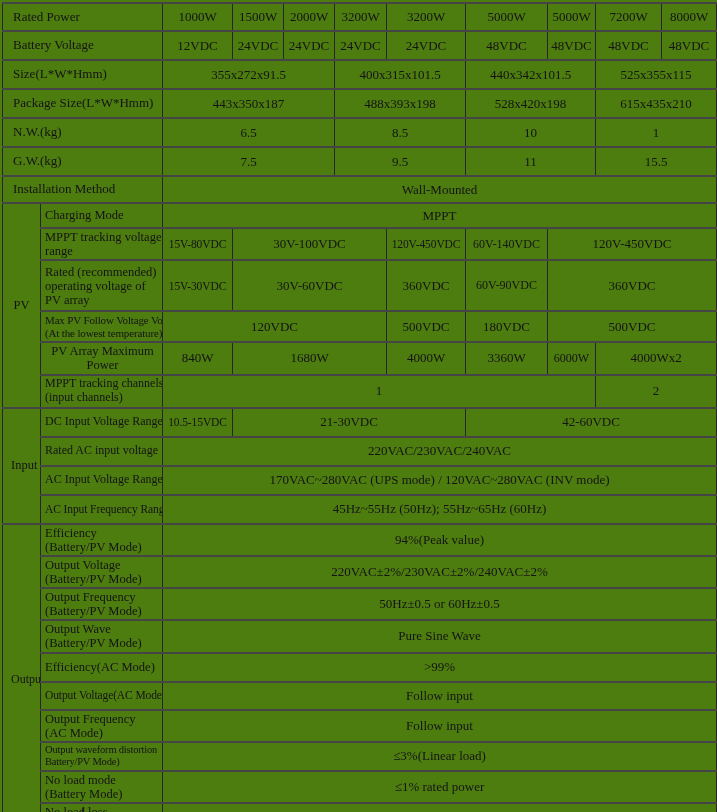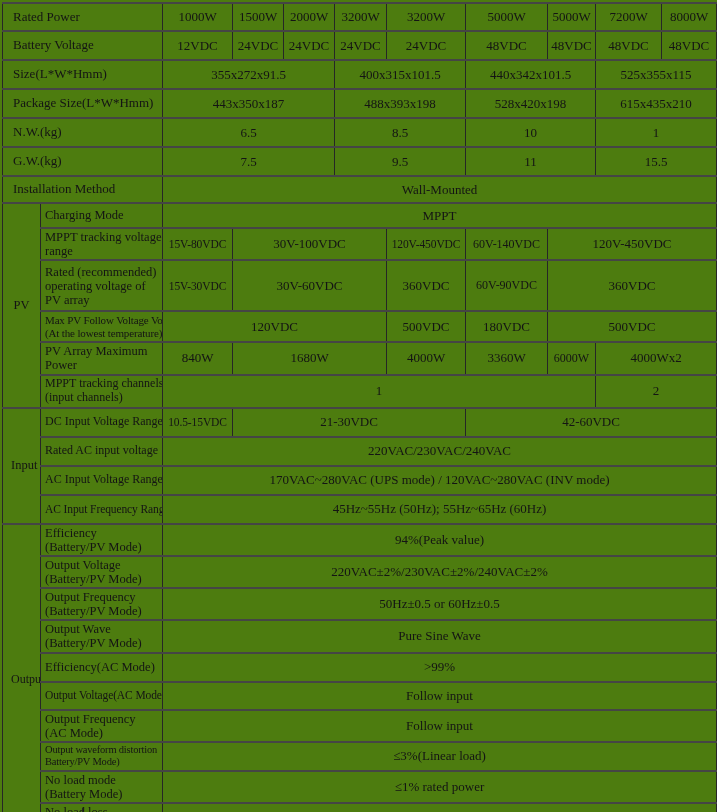--- a/index.html
+++ b/index.html
@@ -15,21 +15,21 @@
     padding:0; overflow:hidden; vertical-align:middle;
     border-left:1px solid #262626; border-right:1px solid #262626;
     border-top:2px solid #454545; border-bottom:2px solid #454545;
   }
   tr.h25 td { height:21px; }
   tr.h27 td { height:23px;margin-left:44px; }
   tr.h28 td { height:24px; }
   tr.h29 td { height:25px; }
   tr.h30 td { height:26px; }
   tr.h31 td { height:27px; }
-  tr.h32 td { height:28px; }
+  tr.h32 td { height:28px;text-align:center; }
   tr.h33 td { height:29px;margin-left:12px; }
   tr.h51 td { height:47px; }
   
   .lbl { text-align:left; font-size:13px; line-height:1.13; white-space:pre; padding:1px 2px 1px 10px; }
   .sub { padding-left:4px; font-size:12.5px; }
   .val { text-align:center; font-size:13px; white-space:pre; }
   .sec { text-align:center; font-size:12.5px; white-space:nowrap; padding:8px; }
   .fs12  { font-size:12px; }
   .fs115 { font-size:11.5px; letter-spacing:-0.1px; }
   .fs11  { font-size:11px;  letter-spacing:-0.15px; }

